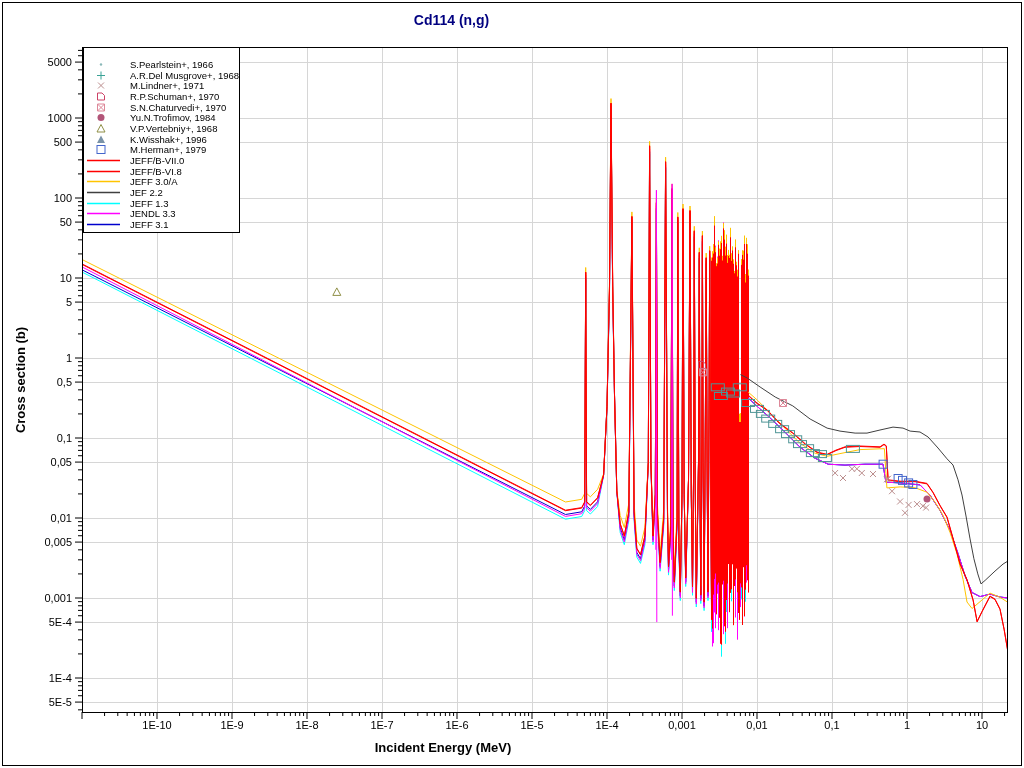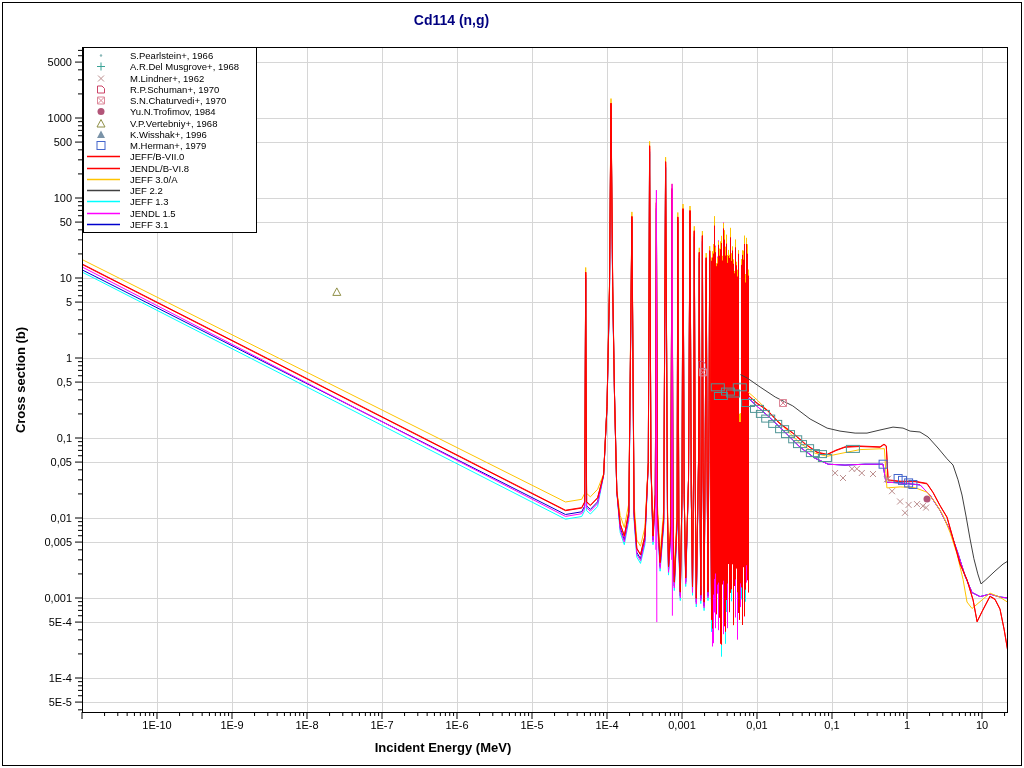--- a/index.html
+++ b/index.html
@@ -6,22 +6,22 @@
   #stage{position:relative;width:1024px;height:768px;background:#fff;overflow:hidden;
          font-family:"Liberation Sans",sans-serif;}
   #outer-border{position:absolute;left:2px;top:2px;right:2px;bottom:2px;border:1px solid #000;pointer-events:none;}
   #chart-title{position:absolute;left:0;top:12px;width:903px;text-align:center;
     font-size:14px;font-weight:bold;color:#000080;}
   #x-axis-label{position:absolute;left:0;top:740px;width:886px;text-align:center;
     font-size:13px;font-weight:bold;color:#000;}
   #y-axis-label{position:absolute;left:-129px;top:372px;width:300px;height:16px;text-align:center;
     font-size:13px;font-weight:bold;color:#000;transform:rotate(-90deg);}
   #plot-svg{position:absolute;left:0;top:0;}
-  #legend{position:absolute;left:83px;top:47px;width:174px;height:186px;border:1px solid #000;
-    background:#fff;box-sizing:border-box;padding:2px 0 2px 0;display:flex;flex-direction:column;justify-content:center;}
+  #legend{position:absolute;left:83px;top:47px;width:157px;height:186px;border:1px solid #000;
+    background:#fff;box-sizing:border-box;padding:11px 0 2px 0;display:flex;flex-direction:column;justify-content:center;}
   .legend-row{flex:1;display:flex;align-items:center;min-height:0;}
   .legend-sym{width:46px;height:11px;flex:0 0 46px;}
   .legend-label{font-size:9.5px;color:#000;white-space:nowrap;line-height:11px;}
 </style>
 </head>
 <body>
 
 <div id="stage">
   <div id="chart-title">Cd114 (n,g)</div>
   <div id="plot-wrap">
@@ -471,21 +471,21 @@
           </g>
         </svg>
         <span class="legend-label">A.R.Del Musgrove+, 1968</span>
       </div>
       <div class="legend-row">
         <svg class="legend-sym" viewBox="0 0 46 11">
           <g transform="translate(17.0,5.5)">
             <path d="M-3,-3L3,3M-3,3L3,-3" stroke="#bc8f8f" fill="none" stroke-width="1"></path>
           </g>
         </svg>
-        <span class="legend-label">M.Lindner+, 1962</span>
+        <span class="legend-label">M.Lindner+, 1971</span>
       </div>
       <div class="legend-row">
         <svg class="legend-sym" viewBox="0 0 46 11">
           <g transform="translate(17.0,5.5)">
             <path d="M-3.5,-3.5H1L3.5,-1V3.5H-3.5Z" stroke="#cc4266" fill="none" stroke-width="1"></path>
           </g>
         </svg>
         <span class="legend-label">R.P.Schuman+, 1970</span>
       </div>
       <div class="legend-row">
@@ -531,21 +531,21 @@
       <div class="legend-row">
         <svg class="legend-sym" viewBox="0 0 46 11">
           <line x1="3" y1="5.5" x2="36" y2="5.5" stroke="#ff0000" stroke-width="1.3"></line>
         </svg>
         <span class="legend-label">JEFF/B-VII.0</span>
       </div>
       <div class="legend-row">
         <svg class="legend-sym" viewBox="0 0 46 11">
           <line x1="3" y1="5.5" x2="36" y2="5.5" stroke="#ff0000" stroke-width="1.3"></line>
         </svg>
-        <span class="legend-label">JENDL/B-VI.8</span>
+        <span class="legend-label">JEFF/B-VI.8</span>
       </div>
       <div class="legend-row">
         <svg class="legend-sym" viewBox="0 0 46 11">
           <line x1="3" y1="5.5" x2="36" y2="5.5" stroke="#ffc400" stroke-width="1.3"></line>
         </svg>
         <span class="legend-label">JEFF 3.0/A</span>
       </div>
       <div class="legend-row">
         <svg class="legend-sym" viewBox="0 0 46 11">
           <line x1="3" y1="5.5" x2="36" y2="5.5" stroke="#404040" stroke-width="1.3"></line>
@@ -555,21 +555,21 @@
       <div class="legend-row">
         <svg class="legend-sym" viewBox="0 0 46 11">
           <line x1="3" y1="5.5" x2="36" y2="5.5" stroke="#00ffff" stroke-width="1.3"></line>
         </svg>
         <span class="legend-label">JEFF 1.3</span>
       </div>
       <div class="legend-row">
         <svg class="legend-sym" viewBox="0 0 46 11">
           <line x1="3" y1="5.5" x2="36" y2="5.5" stroke="#ff00ff" stroke-width="1.3"></line>
         </svg>
-        <span class="legend-label">JENDL 1.5</span>
+        <span class="legend-label">JENDL 3.3</span>
       </div>
       <div class="legend-row">
         <svg class="legend-sym" viewBox="0 0 46 11">
           <line x1="3" y1="5.5" x2="36" y2="5.5" stroke="#0000cd" stroke-width="1.3"></line>
         </svg>
         <span class="legend-label">JEFF 3.1</span>
       </div>
     </div>
   <div id="x-axis-label">Incident Energy (MeV)</div>
   <div id="y-axis-label">Cross section (b)</div>

